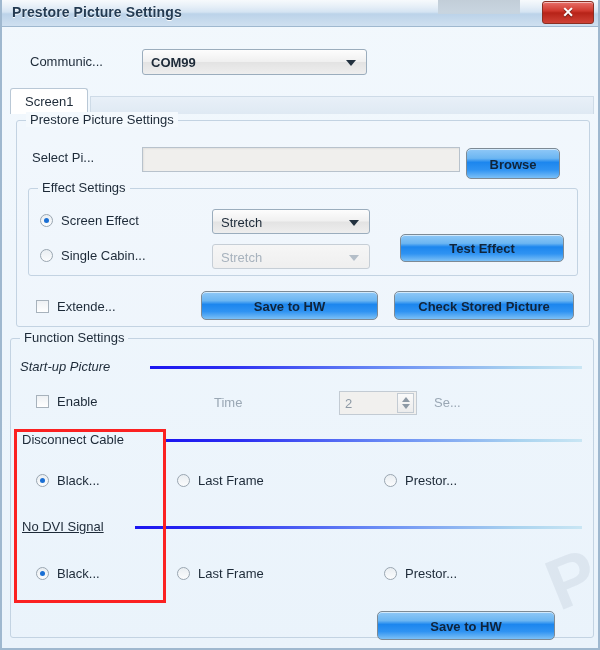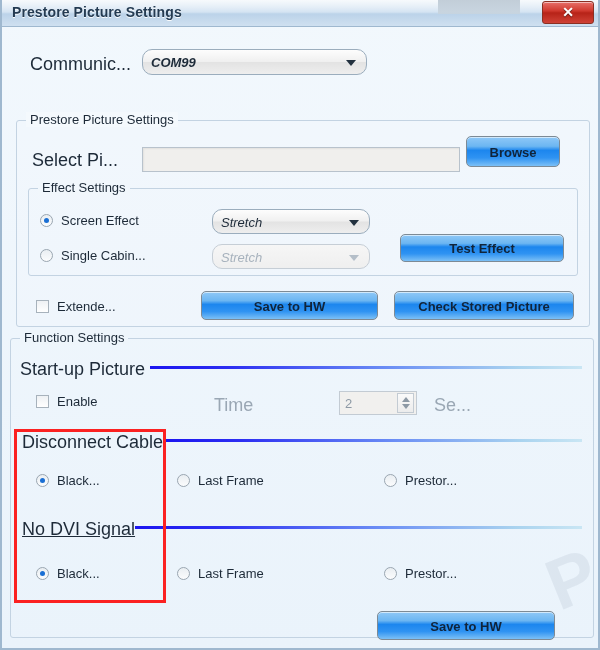--- a/index.html
+++ b/index.html
@@ -97,37 +97,36 @@
     left: 9px;
     padding: 0 4px;
     background: #eef5fb;
     font-size: 13px;
     color: #1d2a38;
     white-space: nowrap;
   }
 
   .label {
     position: absolute;
-    font-size: 18px;
+    font-size: 13px;
     color: #1d2a38;
     white-space: nowrap;
   }
   .label.dim {
     color: #9aa7b4;
   }
 
   
   .combo {
     position: absolute;
     border: 1px solid #9badbd;
-    border-radius: 10px;
+    border-radius: 3px;
     background: linear-gradient(180deg, #fdfdfd 0%, #f0f0f0 48%, #e3e3e3 52%, #eeeeee 100%);
     box-sizing: border-box;
     cursor: pointer;
-    font-style: italic;
   }
   .combo .combo-val {
     position: absolute;
     left: 8px;
     top: 50%;
     transform: translateY(-50%);
     font-size: 13px;
     font-weight: bold;
     color: #1d2a38;
     white-space: nowrap;
@@ -348,28 +347,32 @@
       <div class="close-x">✕</div>
     </div>
   </div>
 
   <div class="label" style="left:28px; top:54px;">Communic...</div>
   <div class="combo" style="left:140px; top:49px; width:225px; height:26px;">
     <div class="combo-val">COM99</div>
     <div class="arrow"></div>
   </div>
 
+  <div class="tabstrip">
+    <div class="tab-filler"></div>
+    <div class="tab">Screen1</div>
+  </div>
 
   <div class="groupbox" style="left:14px; top:120px; width:572px; height:205px; background:#ffffff10;">
     <div class="gb-title" style="background:#f4f9fd;">Prestore Picture Settings</div>
   </div>
 
   <div class="label" style="left:30px; top:150px;">Select Pi...</div>
   <input class="textbox" type="text" style="left: 140px; top: 147px; width: 318px; height: 25px; font-family: &quot;Liberation Sans&quot;, sans-serif; font-size: 12px; color: rgb(29, 42, 56); padding: 0px 5px;" value="">
-  <button class="btn" style="left:464px; top:136px; width:94px; height:31px;">
+  <button class="btn" style="left:464px; top:148px; width:94px; height:31px;">
     <span>Browse</span>
   </button>
 
   <div class="groupbox" style="left:26px; top:188px; width:548px; height:86px;">
     <div class="gb-title" style="background:#f1f7fc;">Effect Settings</div>
   </div>
 
   <div class="radio-row" style="left:38px; top:213px;">
     <span class="radio checked"></span>
     <span class="rlabel">Screen Effect</span>
@@ -400,21 +403,21 @@
     <span>Save to HW</span>
   </button>
   <button class="btn" style="left:392px; top:291px; width:180px; height:29px;">
     <span>Check Stored Picture</span>
   </button>
 
   <div class="groupbox" style="left:8px; top:338px; width:582px; height:298px;">
     <div class="gb-title">Function Settings</div>
   </div>
 
-  <div class="label" style="left:18px; top:359px;">Start-up Picture</div>
+  <div class="label" style="left:18px; top:359px;font-style:italic;">Start-up Picture</div>
   <div class="sep-line" style="left:148px; top:366px; width:432px;"></div>
 
   <div class="check-row" style="left:34px; top:394px;">
     <span class="checkbox"></span>
     <span class="clabel">Enable</span>
   </div>
   <div class="label dim" style="left:212px; top:395px;">Time</div>
   <div class="spinner" style="left:337px; top:391px; width:78px; height:24px;">
     <div class="sp-val">2</div>
     <div class="sp-btns">

